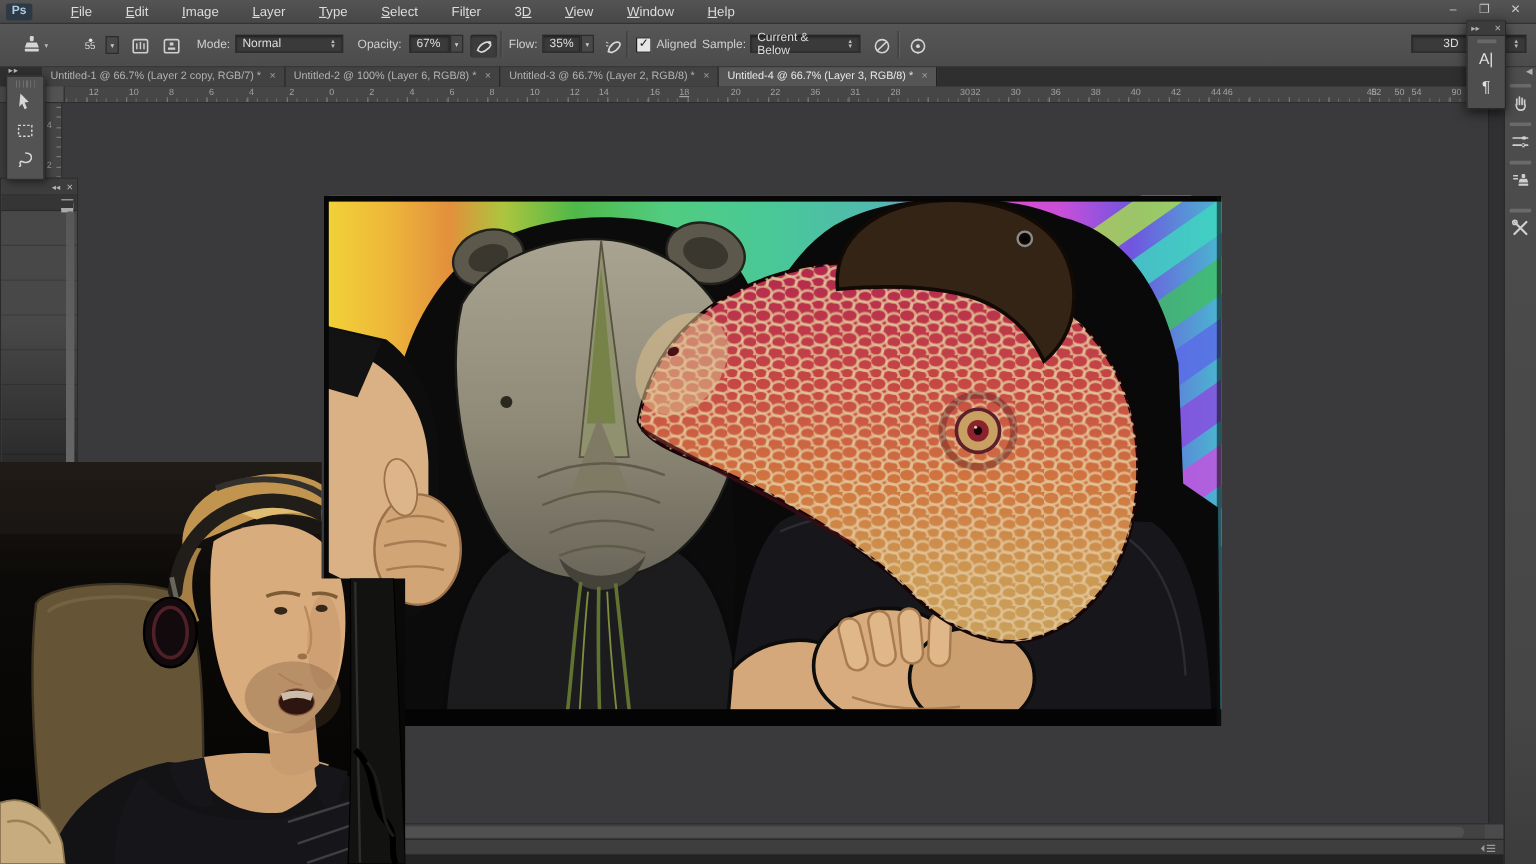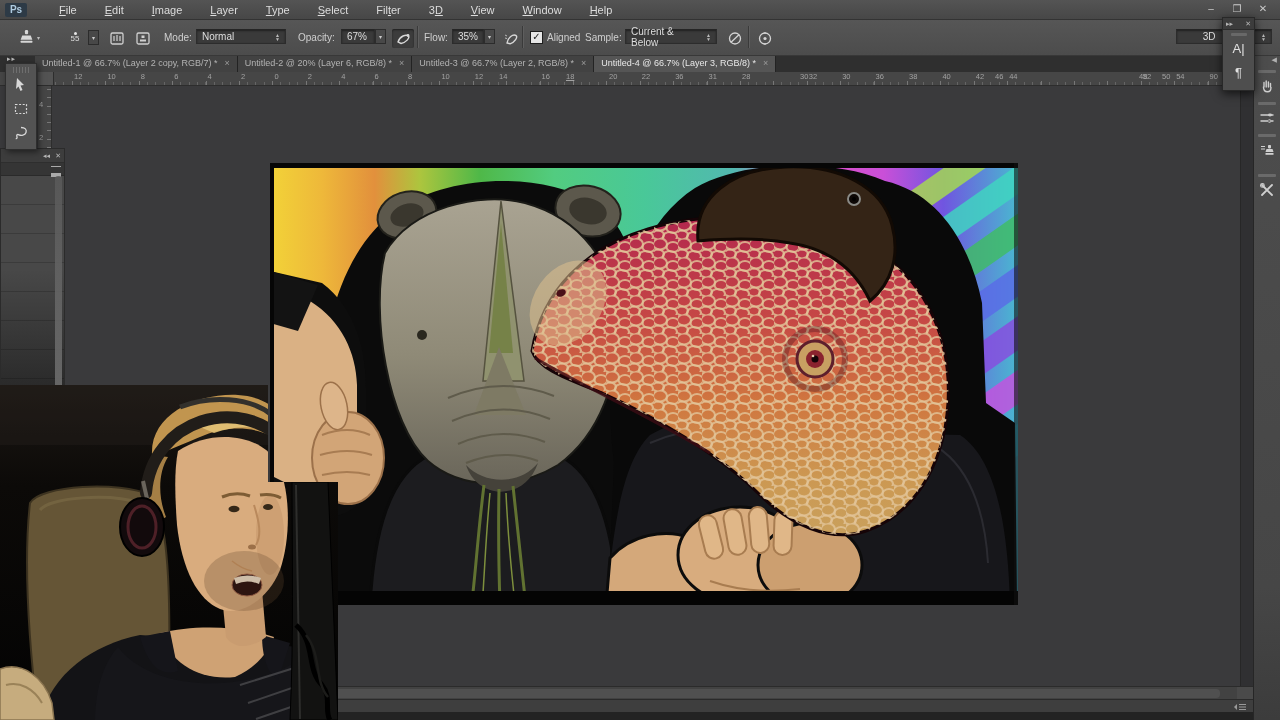--- a/index.html
+++ b/index.html
@@ -247,21 +247,21 @@
         </span>
     </div>
   </div>
 
   <div id="tabbar">
       <div class="doc-tab">
         <span>Untitled-1 @ 66.7% (Layer 2 copy, RGB/7) *</span>
         <span class="tab-close">×</span>
       </div>
       <div class="doc-tab">
-        <span>Untitled-2 @ 20% (Layer 6, RGB/8) *</span>
+        <span>Untitled-2 @ 100% (Layer 6, RGB/8) *</span>
         <span class="tab-close">×</span>
       </div>
       <div class="doc-tab">
         <span>Untitled-3 @ 66.7% (Layer 2, RGB/8) *</span>
         <span class="tab-close">×</span>
       </div>
       <div class="doc-tab active">
         <span>Untitled-4 @ 66.7% (Layer 3, RGB/8) *</span>
         <span class="tab-close">×</span>
       </div>
@@ -464,21 +464,21 @@
       <span class="ticklabel" style="left: 875.6px;">36</span>
       <i class="tickm" style="left: 907px;"></i>
       <span class="ticklabel" style="left: 909px;">38</span>
       <i class="tickm" style="left: 940.4px;"></i>
       <span class="ticklabel" style="left: 942.4px;">40</span>
       <i class="tickm" style="left: 973.8px;"></i>
       <span class="ticklabel" style="left: 975.8px;">42</span>
       <i class="tickm" style="left: 1007.2px;"></i>
       <span class="ticklabel" style="left: 1009.2px;">44</span>
       <i class="tickm" style="left: 1040.6px;"></i>
-      <span class="ticklabel" style="left: 995px;">46</span>
+      <span class="ticklabel" style="left: 1019px;">46</span>
       <i class="tickm" style="left: 1074px;"></i>
       <span class="ticklabel" style="left: 1120px; margin-left: 19px;">48</span>
       <i class="tickm" style="left: 1107.4px;"></i>
       <span class="ticklabel" style="left: 1162px;">50</span>
       <i class="tickm" style="left: 1140.8px;"></i>
       <span class="ticklabel" style="left: 1142.8px;">52</span>
       <i class="tickm" style="left: 1174.2px;"></i>
       <span class="ticklabel" style="left: 1176.2px;">54</span>
       <i class="tickm" style="left: 1207.6px;"></i>
       <span class="ticklabel" style="left: 1209.6px;">90</span>

